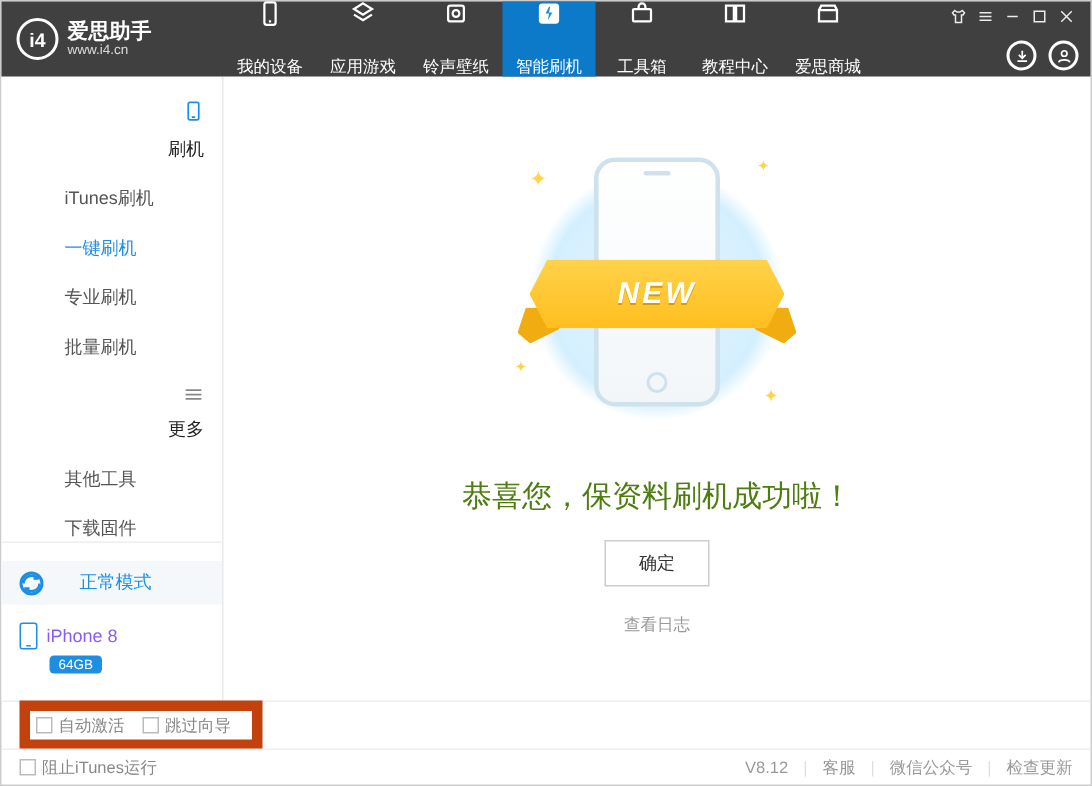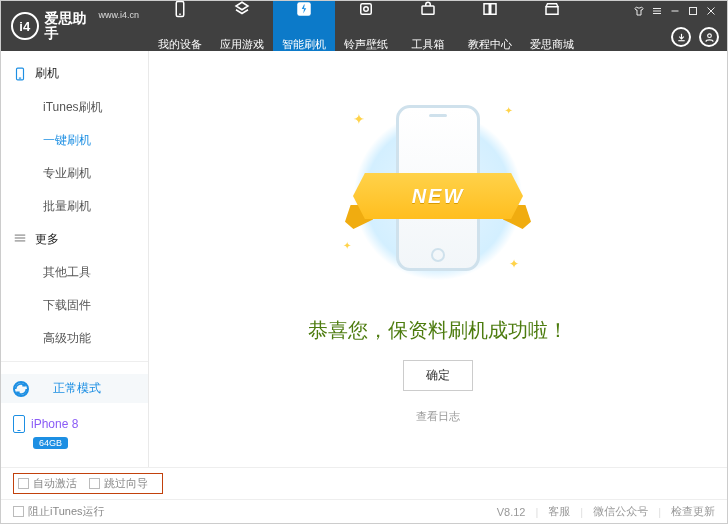--- a/index.html
+++ b/index.html
@@ -3,42 +3,42 @@
 <meta charset="utf-8">
 <style>
 * { margin: 0; padding: 0; box-sizing: border-box; font-family: "Microsoft YaHei", Arial, sans-serif; }
 body { width: 728px; height: 524px; overflow: hidden; background: #fff; }
 .window { width: 728px; height: 524px; display: flex; flex-direction: column; border: 1px solid #ccc; }
 
 
 .header { height: 50px; background: #404040; display: flex; align-items: center; color: #fff; font-size: 12px; position: relative; }
 .logo-area { display: flex; align-items: center; padding: 0 10px; width: 148px; flex: 0 0 148px; }
 .logo-circle { width: 28px; height: 28px; border-radius: 50%; border: 2px solid #fff; display: flex; align-items: center; justify-content: center; font-weight: bold; font-size: 13px; margin-right: 6px; }
-.logo-text { display: flex; line-height: 1.1; }
+.logo-text { display: flex; flex-direction: column; line-height: 1.1; }
 .logo-text .title { font-size: 14px; font-weight: bold; }
 .logo-text .url { font-size: 9px; opacity: 0.8; }
 
 .nav { display: flex; flex: 1; height: 100%; }
 .nav-item { width: 62px; display: flex; flex-direction: column; align-items: center; justify-content: center; gap: 19px; cursor: pointer; }
 .nav-item.active { background: #0c7ac9; }
 .nav-item .icon { width: 18px; height: 18px; display: flex; align-items: center; justify-content: center; }
 .nav-item .label { font-size: 11px; }
 .header-right { display: flex; align-items: center; gap: 6px; padding-right: 10px; position: absolute; right: 0; top: 4px; }
 .header-right .win-icon { width: 12px; height: 12px; display: flex; align-items: center; justify-content: center; font-size: 10px; cursor: pointer; opacity: 0.9; }
 .user-icons { position: absolute; right: 8px; bottom: 4px; display: flex; gap: 8px; }
 .user-icons .circ { width: 20px; height: 20px; border: 2px solid #fff; border-radius: 50%; display: flex; align-items: center; justify-content: center; font-size: 11px; cursor: pointer; }
 
 
 .body { flex: 1; display: flex; min-height: 0; }
 
 
 .sidebar { width: 148px; flex: 0 0 148px; border-right: 1px solid #e9e9e9; display: flex; flex-direction: column; font-size: 12px; color: #333; background:#fff; }
 .side-scroll { flex: 1; overflow: hidden; padding-top: 6px; }
 .side-group { }
-.side-head { padding: 8px 12px; color: #222; display: flex; align-items: flex-start; gap: 8px; font-weight: 500; }
+.side-head { padding: 8px 12px; color: #222; display: flex; align-items: flex-end; gap: 8px; font-weight: 500; flex-direction: column; }
 .side-item { padding: 8px 12px 8px 42px; cursor: pointer; color: #555; }
 .side-item.active { color: #1d8fe3; }
 .side-bottom { border-top: 1px solid #eee; padding: 8px 0; }
 .mode-box { margin: 4px 0 8px 0; padding: 6px 12px; background: #f5f8fa; display: flex; align-items: center; gap: 6px; }
 .mode-icon { width: 16px; height: 16px; border: 2px solid #1d8fe3; border-radius: 50%; position: relative; }
 .mode-icon::after { content:""; display:block; width:0;height:0; }
 .device-box { padding: 4px 12px 10px 12px; }
 .device-row { display: flex; align-items: center; gap: 6px; }
 .device-name { color: #8b5cf6; font-weight: 500; font-size: 12px; }
 .badge { display: inline-block; background: #1d8fe3; color: #fff; border-radius: 3px; font-size: 9px; padding: 1px 6px; margin-top: 4px; margin-left: 20px; }
@@ -63,21 +63,21 @@
 .ribbon .tail { position:absolute; width:28px; height:24px; background:#f0ac10; }
 .ribbon .tail.l { left:-8px; bottom:-10px; clip-path: polygon(20% 0, 100% 0, 100% 60%, 30% 100%, 0 70%); }
 .ribbon .tail.r { right:-8px; bottom:-10px; clip-path: polygon(0 0, 80% 0, 100% 70%, 70% 100%, 0 60%); }
 
 .success-text { margin-top: 26px; font-size: 20px; color: #4d7c0f; }
 .ok-btn { margin-top: 16px; border: 1px solid #ccc; background: #fff; padding: 6px 22px; font-size: 12px; cursor: pointer; color: #333; }
 .view-log { margin-top: 18px; font-size: 11px; color: #999; cursor: pointer; }
 
 
 .bottom-bar1 { height: 32px; border-top: 1px solid #eee; display: flex; align-items: center; font-size: 11px; color: #888; padding: 0 12px; gap: 14px; }
-.bottom-bar1 .redbox { border: 1px solid #c2410c; padding: 2px 14px 2px 4px; display: flex; gap: 12px; align-items: center; justify-content: center; }
+.bottom-bar1 .redbox { border: 7px solid #c2410c; padding: 2px 14px 2px 4px; display: flex; gap: 12px; align-items: center; justify-content: center; }
 .bottom-bar2 { height: 24px; border-top: 1px solid #eee; display: flex; align-items: center; font-size: 11px; color: #888; padding: 0 12px; justify-content: space-between; }
 .cb { width: 11px; height: 11px; border: 1px solid #bbb; display: inline-block; margin-right: 4px; vertical-align: -2px; background:#fff; }
 .bottom-right { display: flex; gap: 10px; align-items: center; color:#999; }
 .bottom-right .sep { color:#e0e0e0; }
 
 svg { display: block; }
 </style>
 </head>
 <body>
 
@@ -104,37 +104,37 @@
       </div>
       <div class="nav-item">
         <span class="icon">
           <svg width="18" height="18" viewBox="0 0 24 24" fill="none" stroke="#fff" stroke-width="2">
               <path d="M12 3l8 5-8 5-8-5 8-5z"></path>
               <path d="M4 13l8 5 8-5"></path>
             </svg>
         </span>
         <span class="label">应用游戏</span>
       </div>
+      <div class="nav-item">
+        <span class="icon">
+          <svg width="18" height="18" viewBox="0 0 24 24" fill="none" stroke="#fff" stroke-width="2">
+              <rect x="5" y="5" width="14" height="14" rx="2"></rect>
+              <circle cx="12" cy="12" r="3"></circle>
+            </svg>
+        </span>
+        <span class="label">铃声壁纸</span>
+      </div>
       <div class="nav-item active">
         <span class="icon">
           <svg width="18" height="18" viewBox="0 0 24 24" fill="#fff">
               <rect x="3" y="3" width="18" height="18" rx="3"></rect>
               <path d="M12 6l-3 6h3l-1 6 4-7h-3l1-5z" fill="#1d8fe3"></path>
             </svg>
         </span>
         <span class="label">智能刷机</span>
-      </div>
-      <div class="nav-item">
-        <span class="icon">
-          <svg width="18" height="18" viewBox="0 0 24 24" fill="none" stroke="#fff" stroke-width="2">
-              <rect x="5" y="5" width="14" height="14" rx="2"></rect>
-              <circle cx="12" cy="12" r="3"></circle>
-            </svg>
-        </span>
-        <span class="label">铃声壁纸</span>
       </div>
       <div class="nav-item">
         <span class="icon">
           <svg width="18" height="18" viewBox="0 0 24 24" fill="none" stroke="#fff" stroke-width="2">
               <rect x="4" y="8" width="16" height="11" rx="1"></rect>
               <path d="M9 8V6a3 3 0 016 0v2"></path>
             </svg>
         </span>
         <span class="label">工具箱</span>
       </div>

